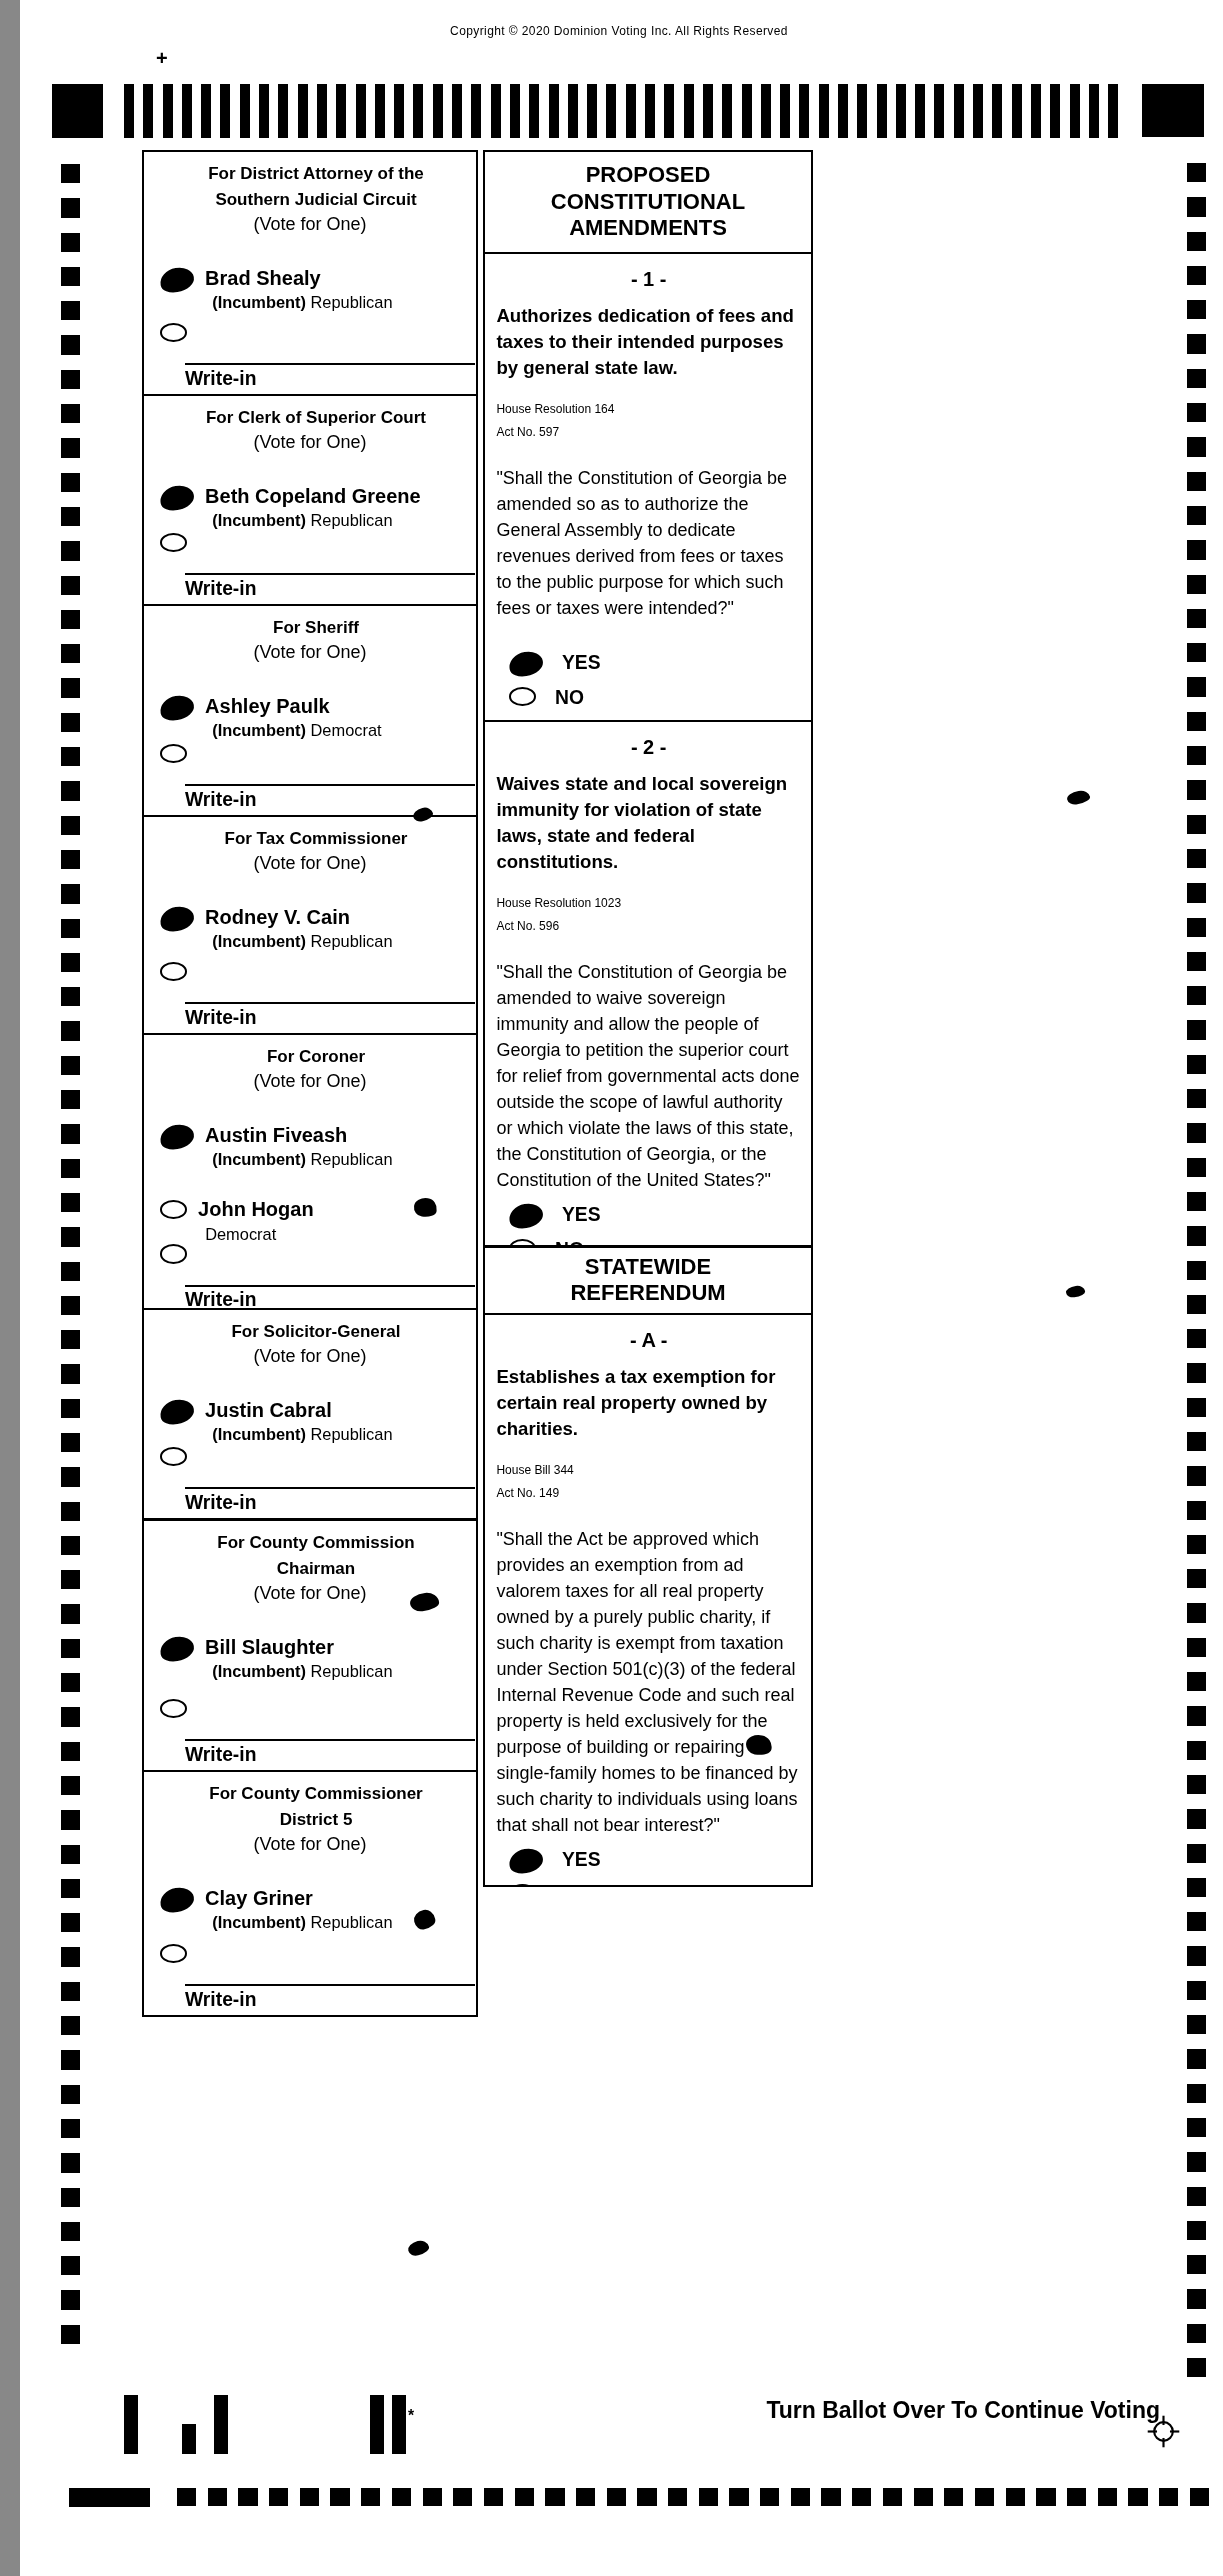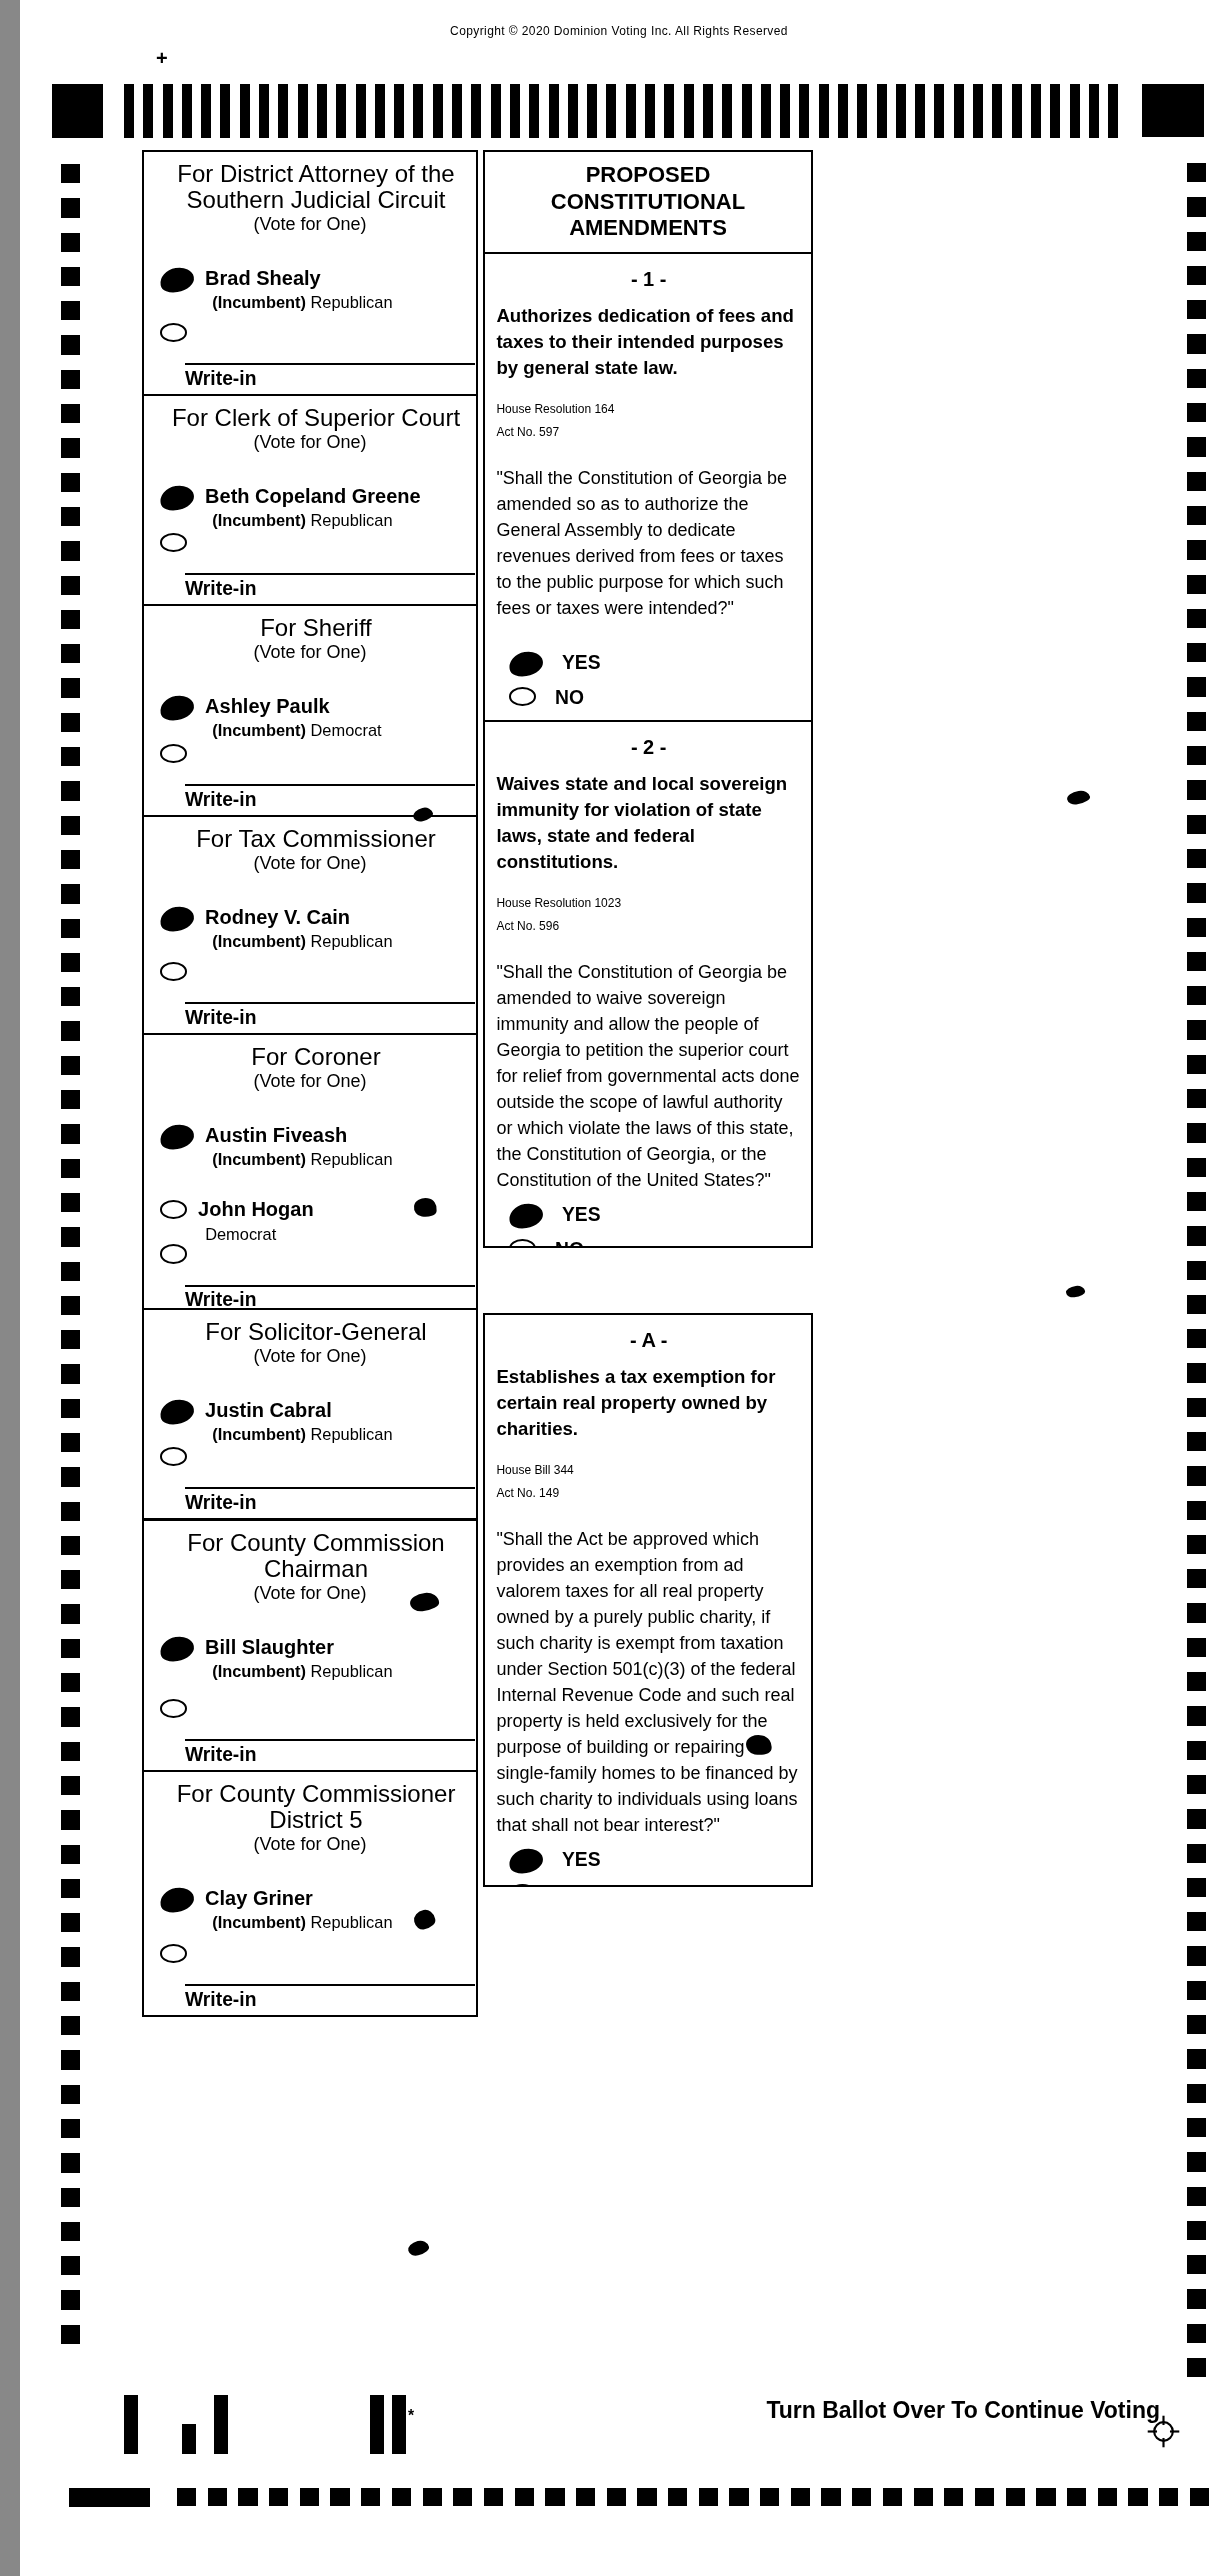--- a/index.html
+++ b/index.html
@@ -24,21 +24,21 @@
   .bottom-squares { position:absolute; left:157px; top:2488px; display:flex; gap:11.4px; }
   .bottom-squares .bsq { width:19.3px; height:18px; background:#000; flex:none; }
   .vbar { position:absolute; background:#000; }
   
   #copyright { position:absolute; left:0; top:24px; width:1198px; text-align:center;
                font-size:12px; letter-spacing:0.4px; }
   #plus-mark { position:absolute; left:136px; top:47px; font-size:20px; font-weight:bold; }
   
   .contest { position:absolute; left:122px; width:336px; border:2.1px solid #000;
              display:flex; flex-direction:column; padding-top:8.6px; overflow:hidden; }
-  .c-title { font-weight:normal; font-size:24px; line-height:26px; text-align:center;padding-left:12px; }
+  .c-title { font-weight:bold; font-size:17px; line-height:26px; text-align:center;padding-left:12px; }
   .vote-for { font-size:18px; line-height:23px; text-align:center; }
   .cand { display:flex; align-items:flex-start; margin-left:15.7px; margin-top:31px; }
   .cand + .cand { margin-top:29px; }
   .bub { width:27px; height:19.3px; border:2.1px solid #000; border-radius:50%;
          flex:none; background:#fff; }
   .bub.filled { width:34px; height:23.6px; border:none; background:#000;
                 border-radius:52% 48% 55% 45% / 60% 50% 50% 40%;
                 transform:rotate(-10deg); }
   .cand .bub { margin-top:1.4px; }
   .cand-text { margin-left:11.4px; }
@@ -513,20 +513,24 @@
         <div class="bub filled"></div>
         <div class="ynlabel">YES</div>
       </div>
       <div class="ynrow">
         <div class="bub"></div>
         <div class="ynlabel">NO</div>
       </div>
     </div>
   </section>
 
+  <section class="rbox mhead" style="top:1245px;height:70px">
+    <div>STATEWIDE</div>
+    <div>REFERENDUM</div>
+  </section>
 
   <section class="rbox measure" style="top:1313px;height:574px">
     <div class="mnum">- A -</div>
     <div class="msummary">Establishes a tax exemption for certain real property owned by charities.</div>
     <div class="mauth">
       <div>House Bill 344</div>
       <div>Act No. 149</div>
     </div>
     <div class="mq">"Shall the Act be approved which provides an exemption from ad valorem taxes for all real property owned by a purely public charity, if such charity is exempt from taxation under Section 501(c)(3) of the federal Internal Revenue Code and such real property is held exclusively for the purpose of building or repairing single-family homes to be financed by such charity to individuals using loans that shall not bear interest?"</div>
     <div class="ynblock">

